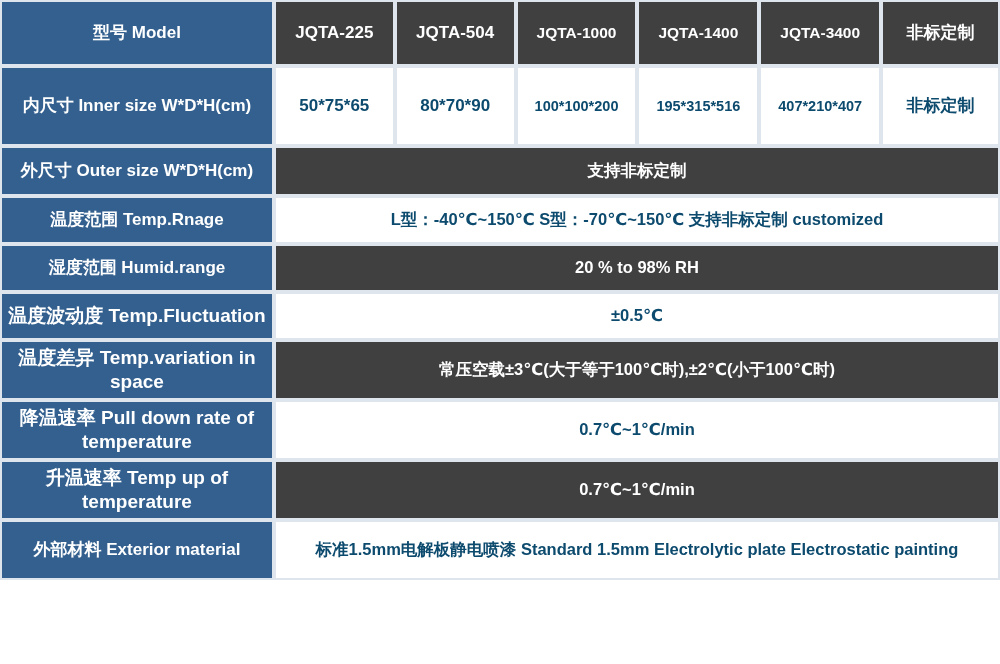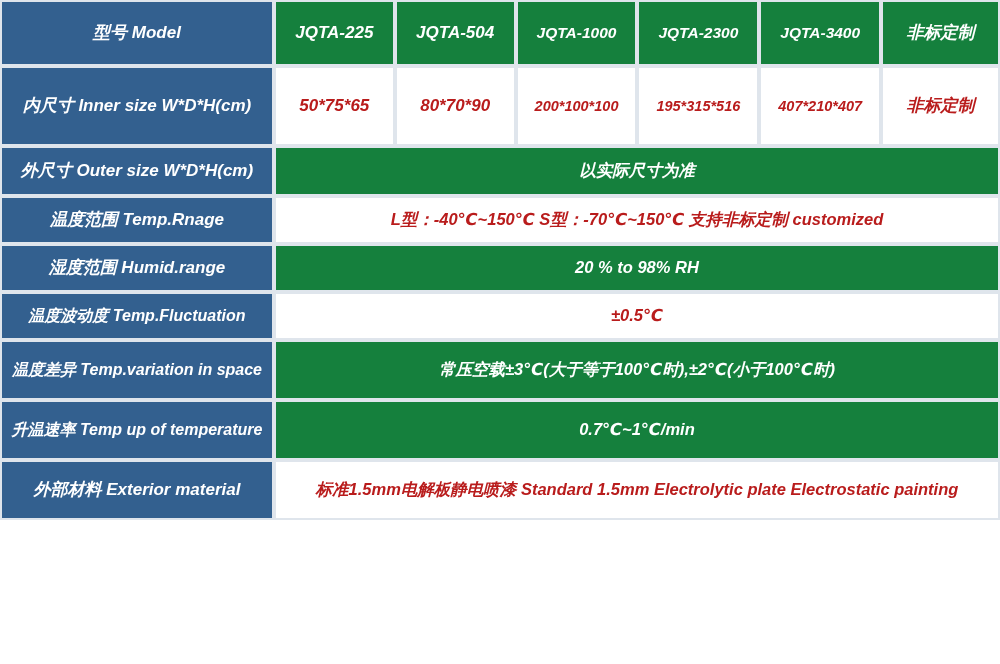--- a/index.html
+++ b/index.html
@@ -12,29 +12,28 @@
   }
   #spec-table td{
     border:2px solid #dfe5ec;
     padding:2px 4px;
     text-align:center;
     vertical-align:middle;
     font-weight:bold;
     line-height:1.28;
     box-sizing:border-box;
     overflow:hidden;
-    font-style:italic;
   }
   
-  td.blue{background:#15803d;color:#ffffff;}
-  td.white{background:#ffffff;color:#b91c1c;}
+  td.blue{background:#404040;color:#ffffff;}
+  td.white{background:#ffffff;color:#0c4a6e;}
 
   
   td.label{background:#33608F;color:#ffffff;font-size:17px;}
-  td.label.sm{font-size:16px;}
+  td.label.sm{font-size:19px;}
 
   
   td.val{font-size:17px;}
   td.val.sm{font-size:15.5px;}
   td.val.xs{font-size:14.5px;}
   td.wide{font-size:16.5px;}
 
   .col-label{width:272px;}
   .col-m{width:120px;}
   .col-m2{width:121px;}
@@ -65,38 +64,38 @@
     <col class="col-m2">
       <col class="col-m2">
       <col class="col-cust">
   </colgroup>
   <tbody>
     <tr class="r-head">
       <td class="label">型号 Model</td>
       <td class="blue val">JQTA-225</td>
       <td class="blue val">JQTA-504</td>
       <td class="blue val sm">JQTA-1000</td>
-      <td class="blue val sm">JQTA-2300</td>
+      <td class="blue val sm">JQTA-1400</td>
       <td class="blue val sm">JQTA-3400</td>
       <td class="blue val">非标定制</td>
     </tr>
 
     <tr class="r-inner">
       <td class="label">内尺寸 Inner size W*D*H(cm)</td>
       <td class="white val">50*75*65</td>
       <td class="white val">80*70*90</td>
-      <td class="white val xs">200*100*100</td>
+      <td class="white val xs">100*100*200</td>
       <td class="white val xs">195*315*516</td>
       <td class="white val xs">407*210*407</td>
       <td class="white val">非标定制</td>
     </tr>
 
     <tr class="r-outer">
       <td class="label">外尺寸 Outer size W*D*H(cm)</td>
-      <td class="blue wide" colspan="6">以实际尺寸为准</td>
+      <td class="blue wide" colspan="6">支持非标定制</td>
     </tr>
 
 
     <tr class="r-temp">
       <td class="label">温度范围 Temp.Rnage</td>
       <td class="white wide" colspan="6">L型：-40℃~150℃   S型：-70℃~150℃  支持非标定制 customized</td>
     </tr>
 
     <tr class="r-humid">
       <td class="label">湿度范围 Humid.range</td>
@@ -106,20 +105,24 @@
     <tr class="r-fluct">
       <td class="label sm">温度波动度 Temp.Fluctuation</td>
       <td class="white wide" colspan="6">±0.5℃</td>
     </tr>
 
     <tr class="r-var">
       <td class="label sm">温度差异 Temp.variation in space</td>
       <td class="blue wide" colspan="6">常压空载±3℃(大于等于100℃时),±2℃(小于100℃时)</td>
     </tr>
 
+    <tr class="r-pull">
+      <td class="label sm">降温速率 Pull down rate of temperature</td>
+      <td class="white wide" colspan="6">0.7℃~1℃/min</td>
+    </tr>
 
     <tr class="r-heat">
       <td class="label sm">升温速率 Temp up of temperature</td>
       <td class="blue wide" colspan="6">0.7℃~1℃/min</td>
     </tr>
 
 
     <tr class="r-ext">
       <td class="label">外部材料 Exterior material</td>
       <td class="white wide" colspan="6">标准1.5mm电解板静电喷漆  Standard 1.5mm Electrolytic plate Electrostatic painting</td>

